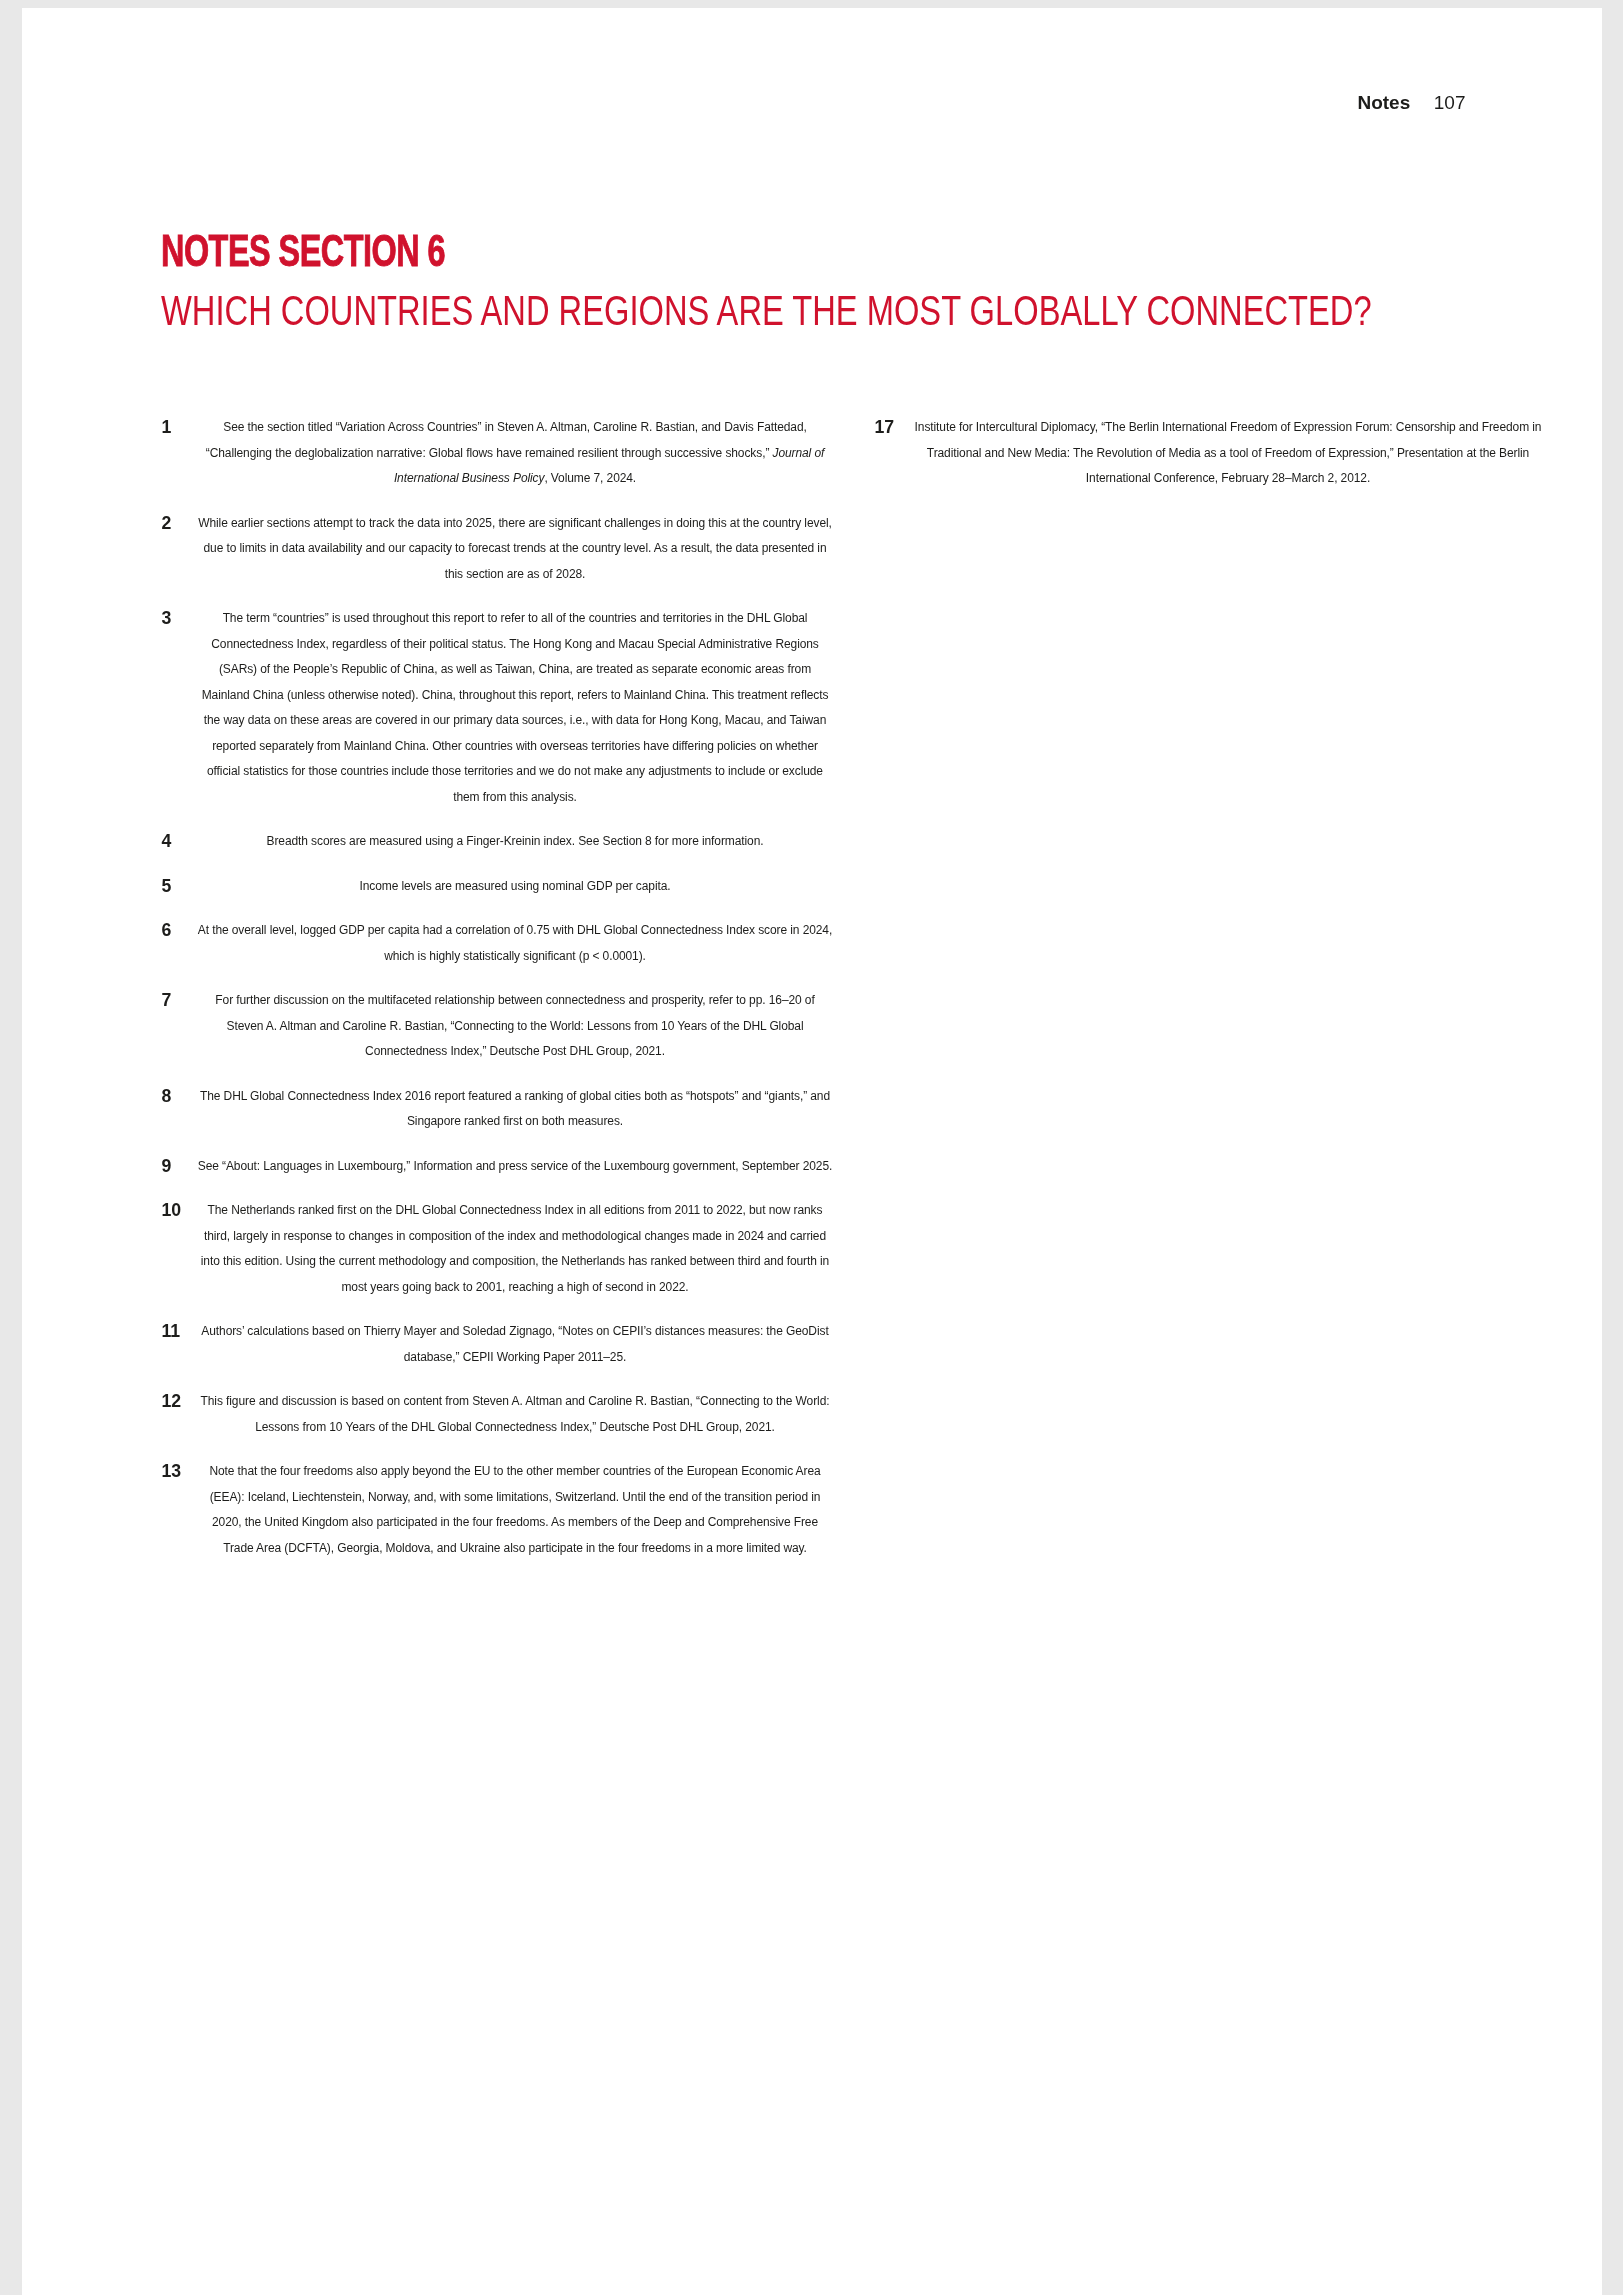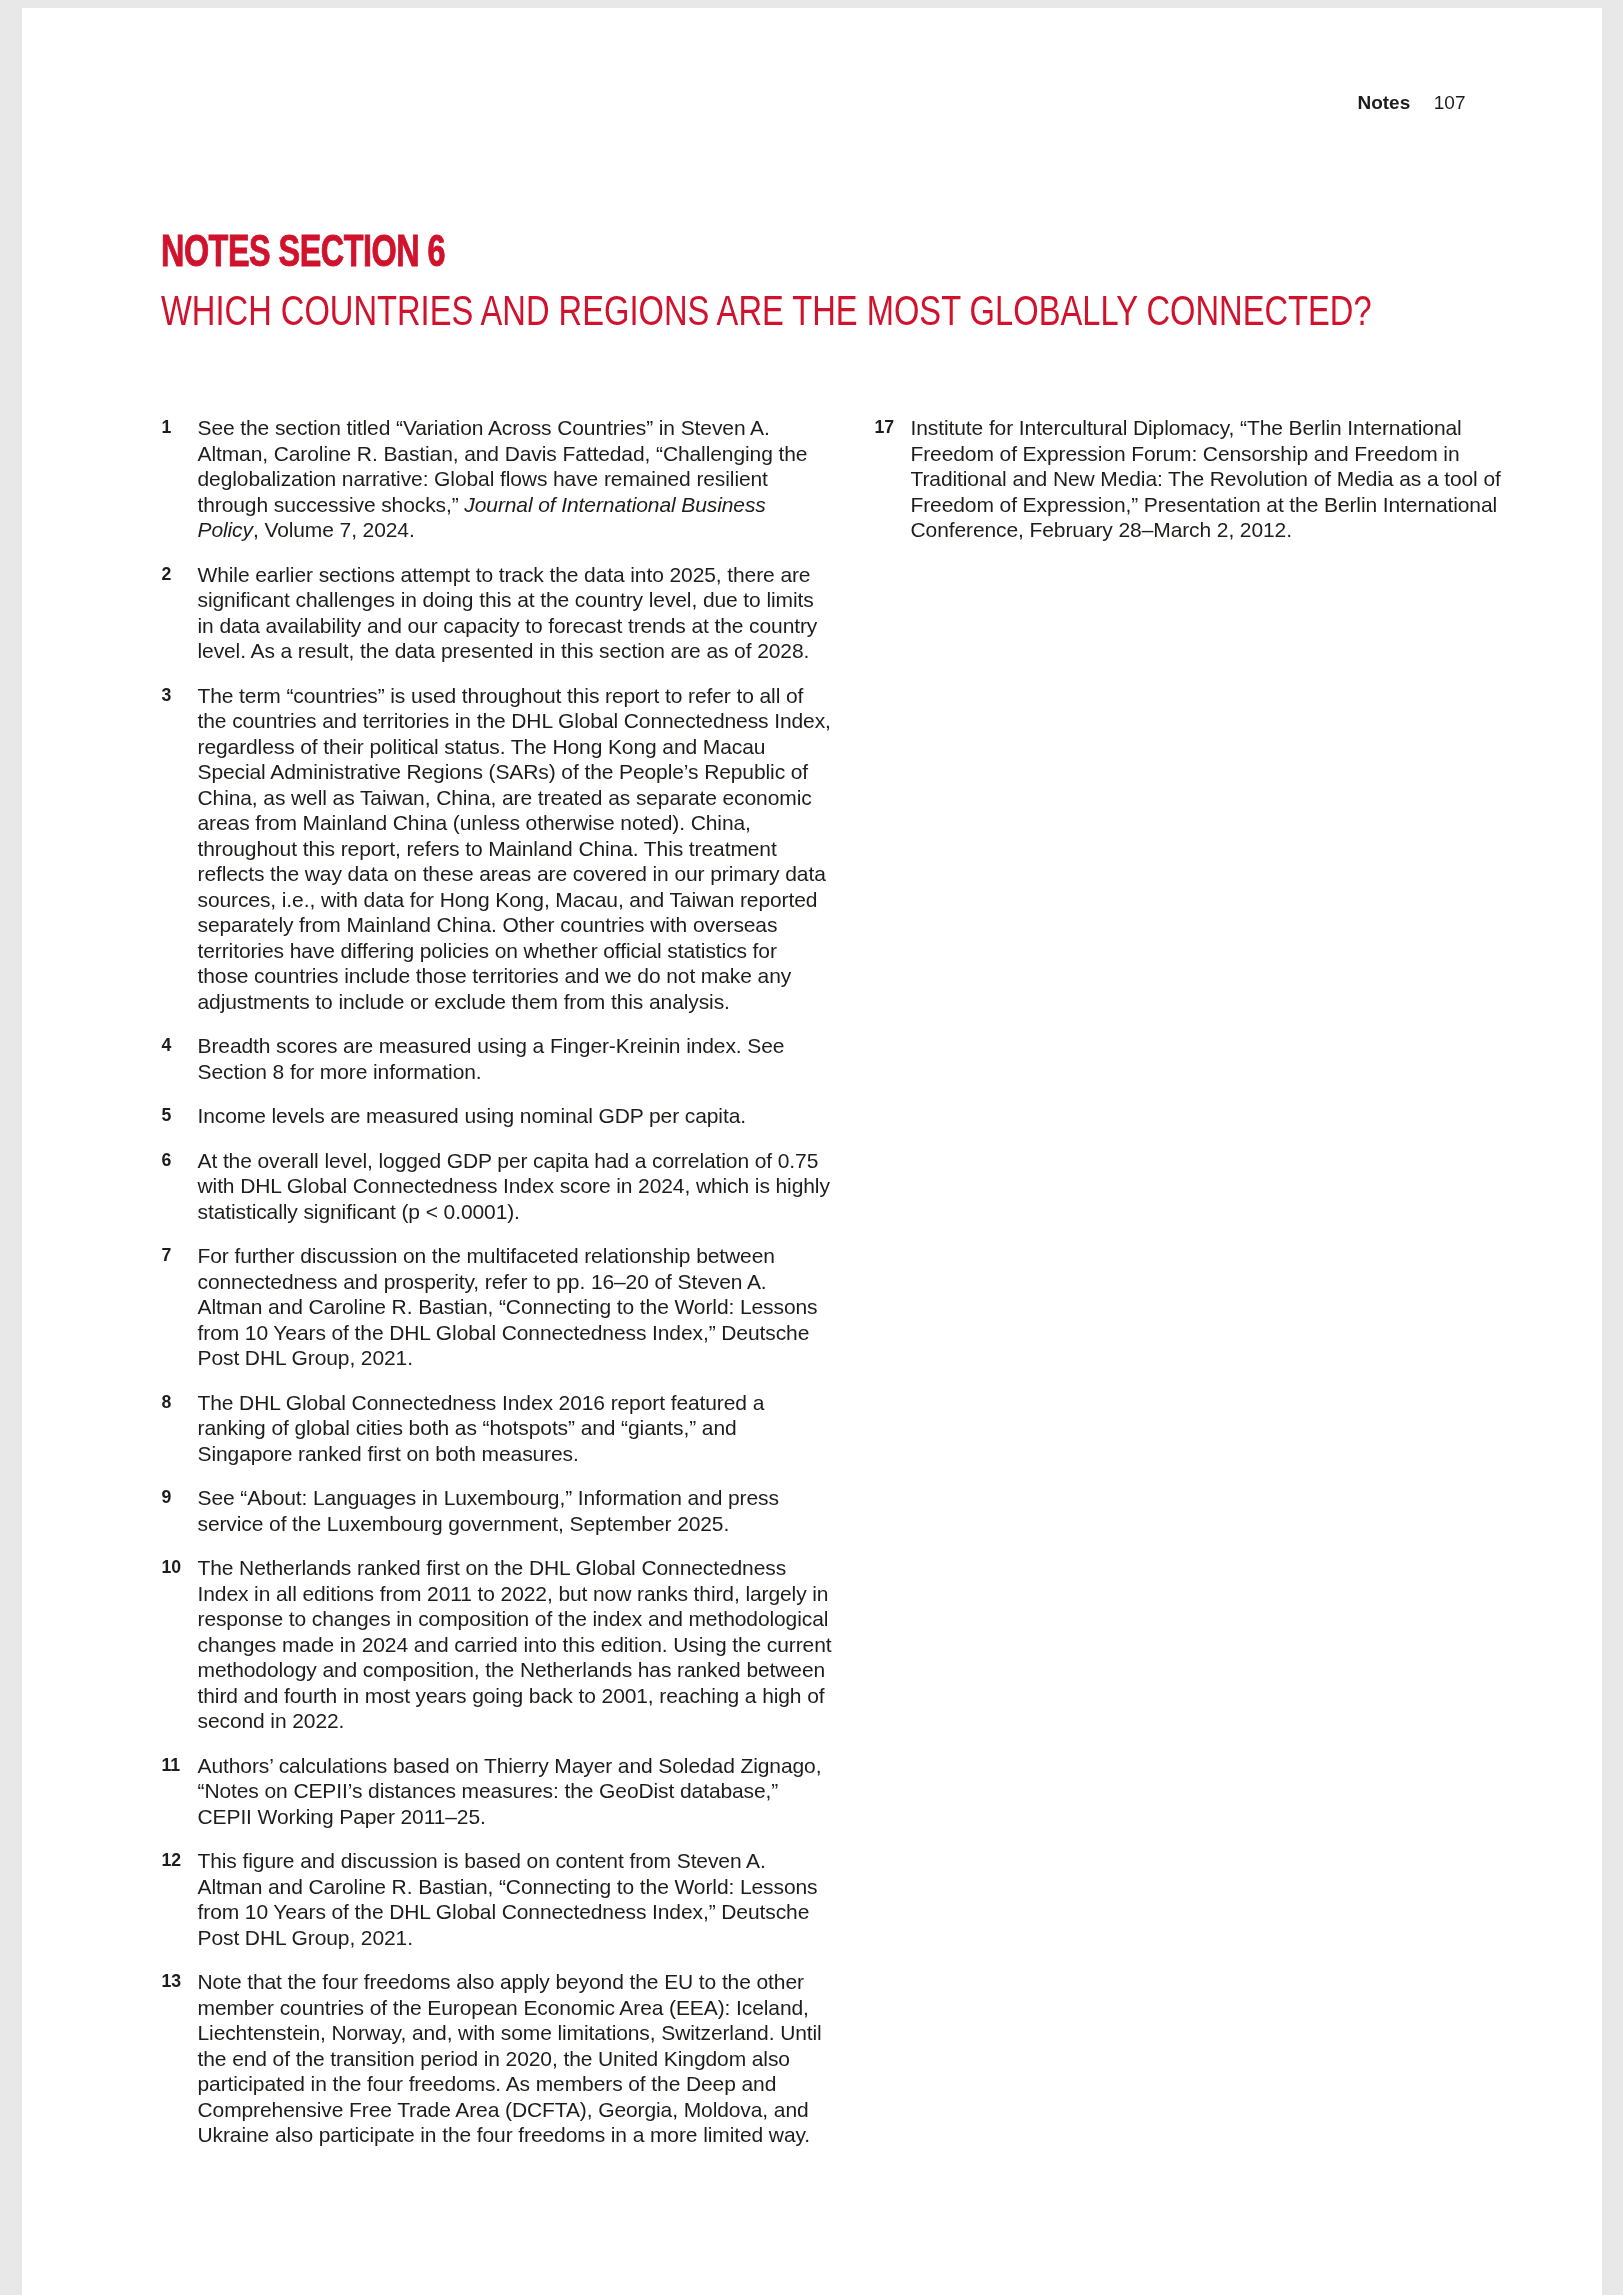--- a/index.html
+++ b/index.html
@@ -76,24 +76,24 @@
   .note-num{
     flex:none;
     width:36px;
     font-weight:700;
     font-size:17.7px;
     line-height:25.5px;
   }
   .note-text{
     flex:1;
     margin:0;
-    font-size:21px;
+    font-size:12px;
     line-height:25.5px;
     letter-spacing:-0.1px;
-    text-align:left;
+    text-align:center;
   }
   .note-text em{font-style:italic;}
 </style>
 </head>
 <body>
 
 <div class="page">
 
   <header class="page-header">
     <span class="ph-label">Notes</span><span class="ph-num">107</span>

